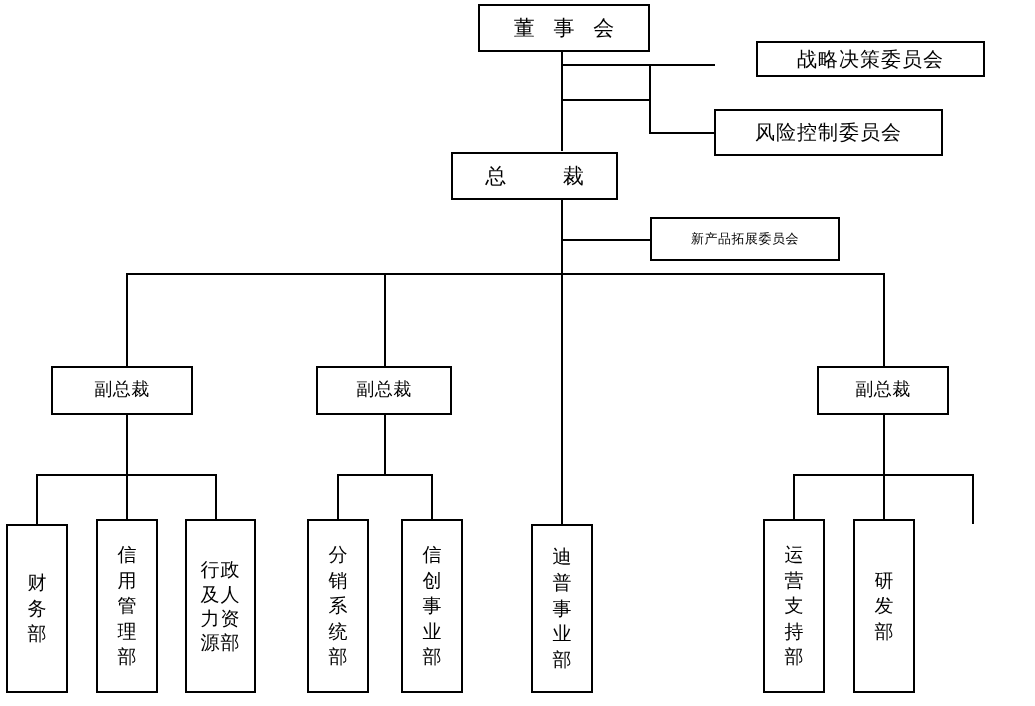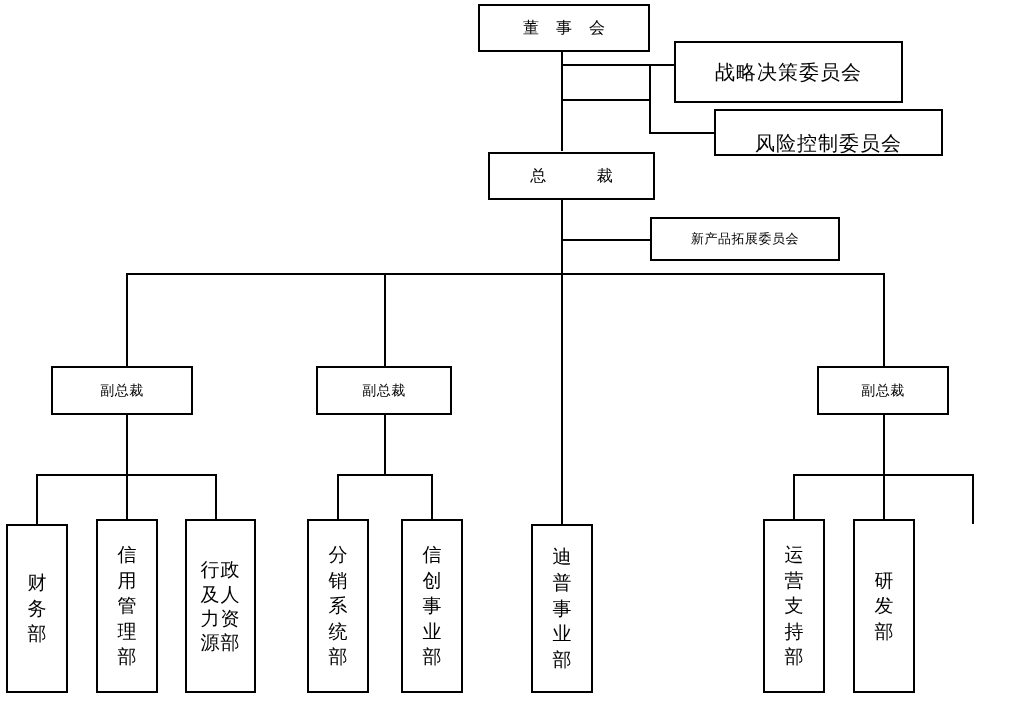--- a/index.html
+++ b/index.html
@@ -27,35 +27,36 @@
     z-index: 3;
   }
   .node-label {
     display: block;
     text-align: center;
     line-height: 1.05;
     white-space: pre;
   }
   
   .lvl-top .node-label {
-    font-size: 16px;
+    font-size: 21px;
     letter-spacing: 6px;
     text-indent: 6px;
   }
   .lvl-cmte .node-label {
     font-size: 20px;
     letter-spacing: 1px;
   }
   .lvl-cmte-sm .node-label {
     font-size: 13px;
     letter-spacing: 0.5px;
   }
   .lvl-vp .node-label {
-    font-size: 14px;
+    font-size: 18px;
     letter-spacing: 0.5px;
+    font-family: Liberation Mono, monospace;
   }
   
   .dept .node-label {
     font-size: 19px;
     line-height: 1.35;
     letter-spacing: 0px;
   }
   .dept.two-col .node-label {
     line-height: 1.28;
     letter-spacing: 1px;
@@ -109,29 +110,29 @@
   <div class="line v" style="left:883px; top:415px; height:61px;"></div>
   <div class="line h" style="left:793px; top:474px; width:181px;"></div>
   <div class="line v" style="left:793px; top:474px; height:50px;"></div>
   <div class="line v" style="left:883px; top:474px; height:50px;"></div>
   <div class="line v" style="left:972px; top:474px; height:50px;"></div>
 
   <div class="node lvl-top" style="left:478px; top:4px; width:172px; height:48px;">
     <span class="node-label">董 事 会</span>
   </div>
 
-  <div class="node lvl-cmte" style="left:674px; top:41px; width:229px; height:62px;">
+  <div class="node lvl-cmte" style="left:756px; top:41px; width:229px; height:36px;">
     <span class="node-label">战略决策委员会</span>
   </div>
 
-  <div class="node lvl-cmte" style="left:714px; top:109px; width:229px; height:47px;align-items:flex-end;">
+  <div class="node lvl-cmte" style="left:714px; top:109px; width:229px; height:47px;">
     <span class="node-label">风险控制委员会</span>
   </div>
 
-  <div class="node lvl-top" style="left:488px; top:152px; width:167px; height:48px;">
+  <div class="node lvl-top" style="left:451px; top:152px; width:167px; height:48px;">
     <span class="node-label">总    裁</span>
   </div>
 
   <div class="node lvl-cmte-sm" style="left:650px; top:217px; width:190px; height:44px;">
     <span class="node-label">新产品拓展委员会</span>
   </div>
 
   <div class="node lvl-vp" style="left:51px; top:366px; width:142px; height:49px;">
     <span class="node-label">副总裁</span>
   </div>

